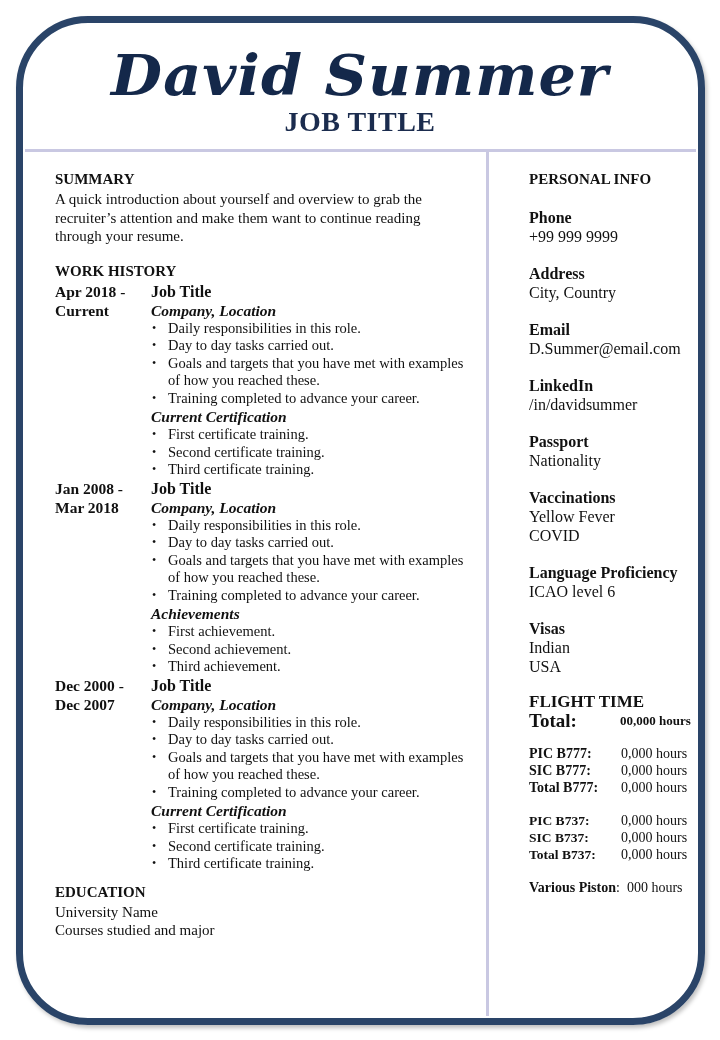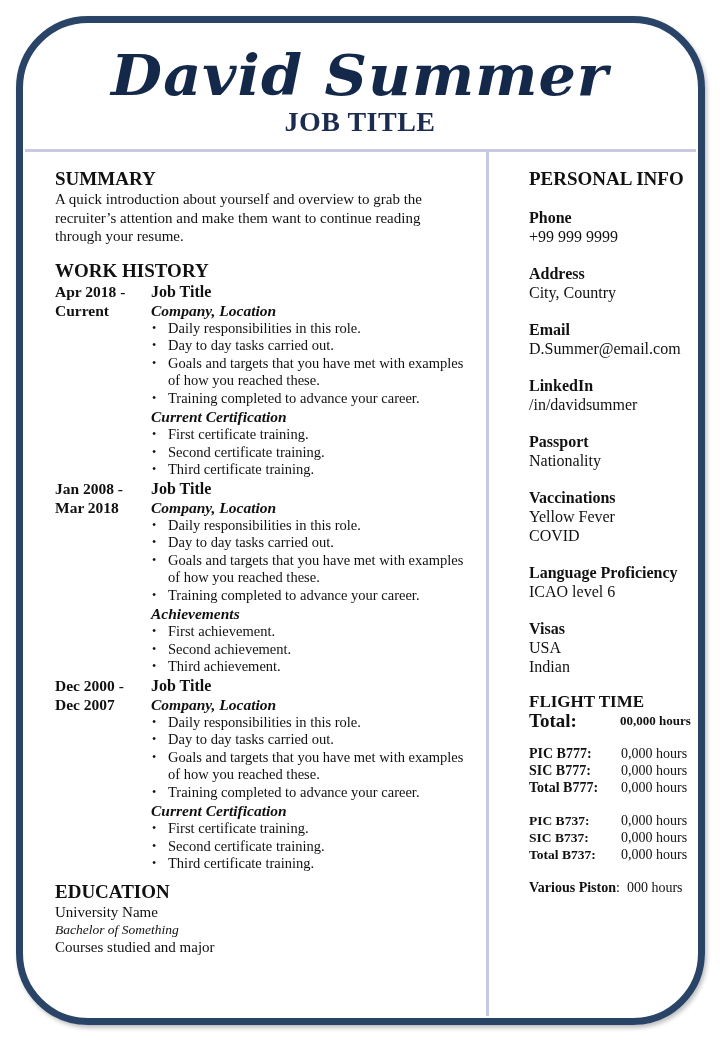--- a/index.html
+++ b/index.html
@@ -20,21 +20,21 @@
       position: absolute; left: 0; width: 720px; top: 106px; text-align: center;
       font-family: "Liberation Serif", serif; font-size: 28px; color: #1b2c4e;
       font-weight: bold; letter-spacing: 0.5px;
     }
     .hdiv { position: absolute; left: 25px; top: 149px; width: 671px; height: 3px; background: #c9c8e2; }
     .vdiv { position: absolute; left: 486px; top: 152px; width: 3px; height: 864px; background: #c9c8e2; }
 
     .left { position: absolute; left: 55px; top: 168px; width: 410px; }
     .right { position: absolute; left: 529px; top: 168px; width: 180px; }
 
-    .sec-h { font-family: "Liberation Serif", serif; font-weight: bold; font-size: 19px; line-height: 22px; margin: 0; }
+    .sec-h { font-family: "Liberation Serif", serif; font-weight: bold; font-size: 15px; line-height: 22px; margin: 0; }
     .p { font-family: "Liberation Serif", serif; font-size: 15px; line-height: 18.5px; margin: 0; }
 
     .summary-text { margin-bottom: 14px; }
     .job { display: flex; }
     .job .dates { width: 96px; font-family: "Liberation Serif", serif; font-weight: bold; font-size: 15.5px; line-height: 19px; }
     .job .body { flex: 1; }
     .jt { font-family: "Liberation Serif", serif; font-weight: bold; font-size: 16px; line-height: 19px; }
     .co { font-family: "Liberation Serif", serif; font-weight: bold; font-style: italic; font-size: 15.5px; line-height: 19px; }
     ul.b { list-style: none; margin: 0; padding: 0; }
     ul.b li { position: relative; padding-left: 17px; font-family: "Liberation Serif", serif; font-size: 14.5px; line-height: 17.5px; }
@@ -135,21 +135,20 @@
             <li>First certificate training.</li>
             <li>Second certificate training.</li>
             <li>Third certificate training.</li>
           </ul>
         </div>
       </div>
     </div>
 
   <h2 class="sec-h edu-h">EDUCATION</h2>
   <div class="p">University Name</div>
-  <div class="edu-deg">Bachelor of Something</div>
   <div class="p">Courses studied and major</div>
 </div>
 
 <div class="right">
   <h2 class="sec-h pi-h">PERSONAL INFO</h2>
   <div id="info">
       <div class="info">
         <div class="lbl">Phone</div>
         <div class="val">+99 999 9999</div>
       </div>
@@ -173,22 +172,22 @@
         <div class="lbl">Vaccinations</div>
         <div class="val">Yellow Fever</div>
         <div class="val">COVID</div>
       </div>
       <div class="info">
         <div class="lbl">Language Proficiency</div>
         <div class="val">ICAO level 6</div>
       </div>
       <div class="info">
         <div class="lbl">Visas</div>
+        <div class="val">Indian</div>
         <div class="val">USA</div>
-        <div class="val">Indian</div>
       </div>
     </div>
 
   <h2 class="sec-h" style="font-size:17px;line-height:20px;margin-top:-2px;">FLIGHT TIME</h2>
   <div class="ft-row ft-total">
     <span class="k">Total:</span>
     <span class="v">00,000 hours</span>
   </div>
   <div class="ft-gap"></div>
   <div id="b777">

